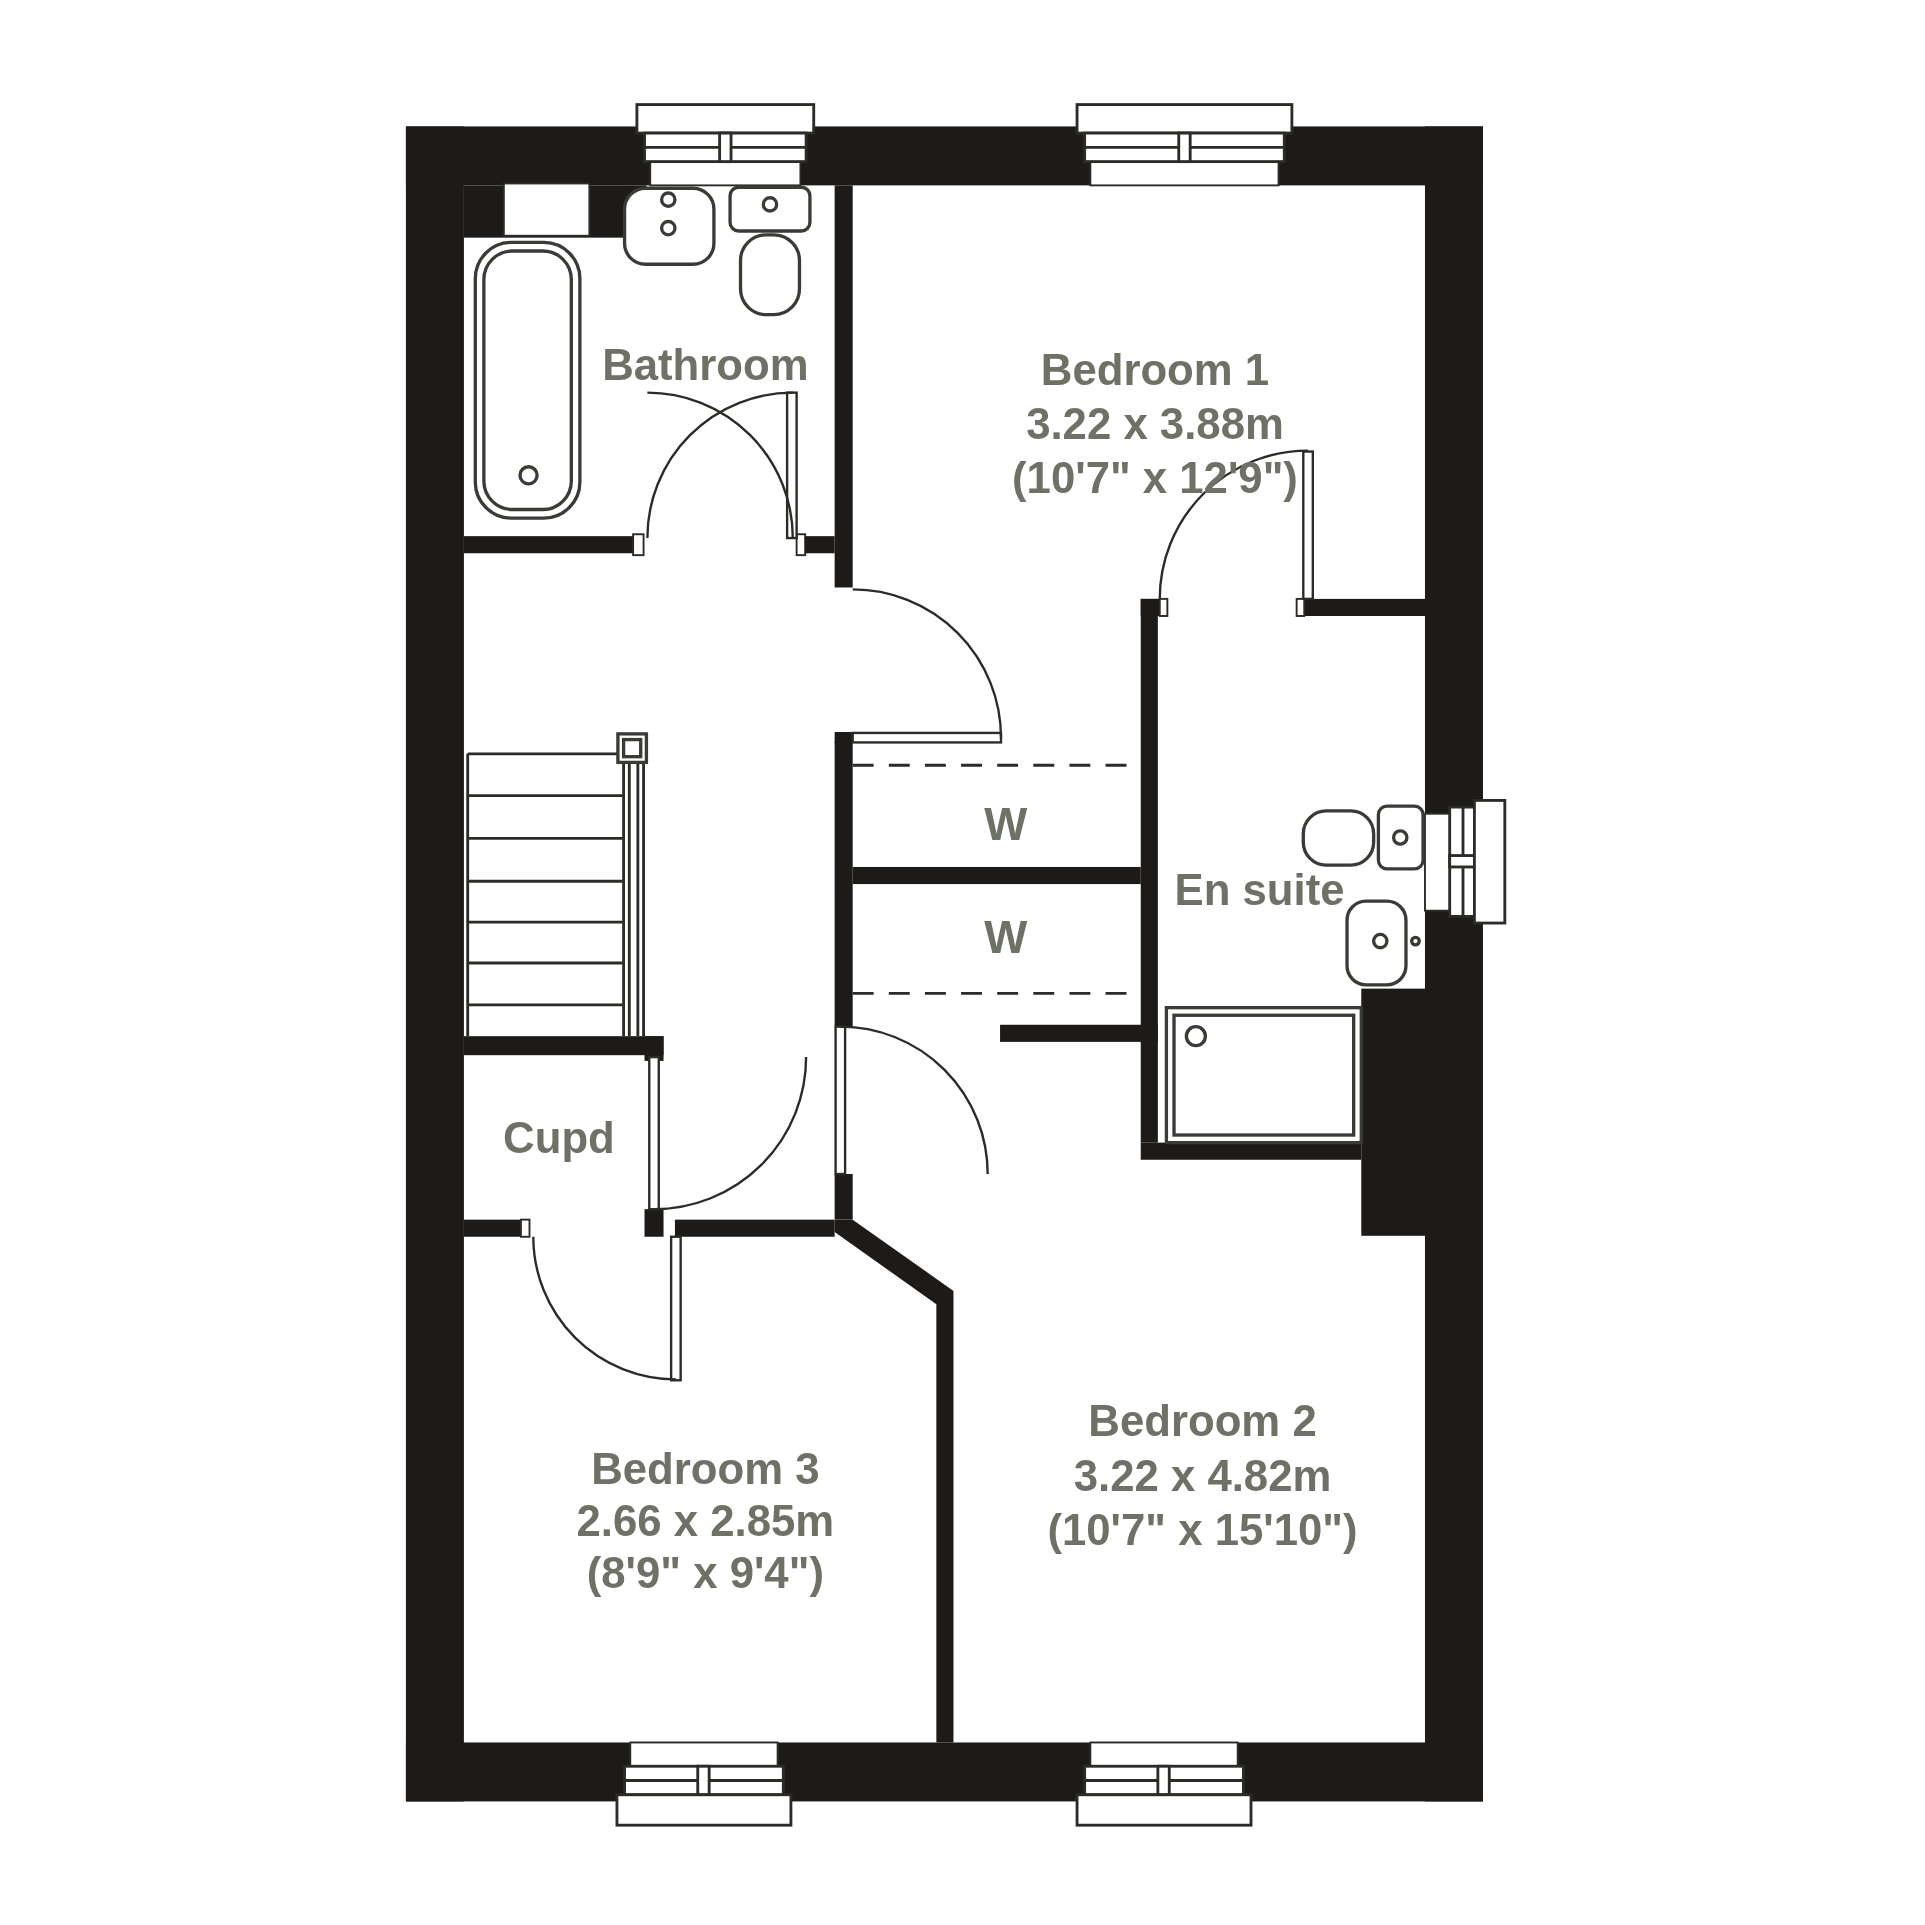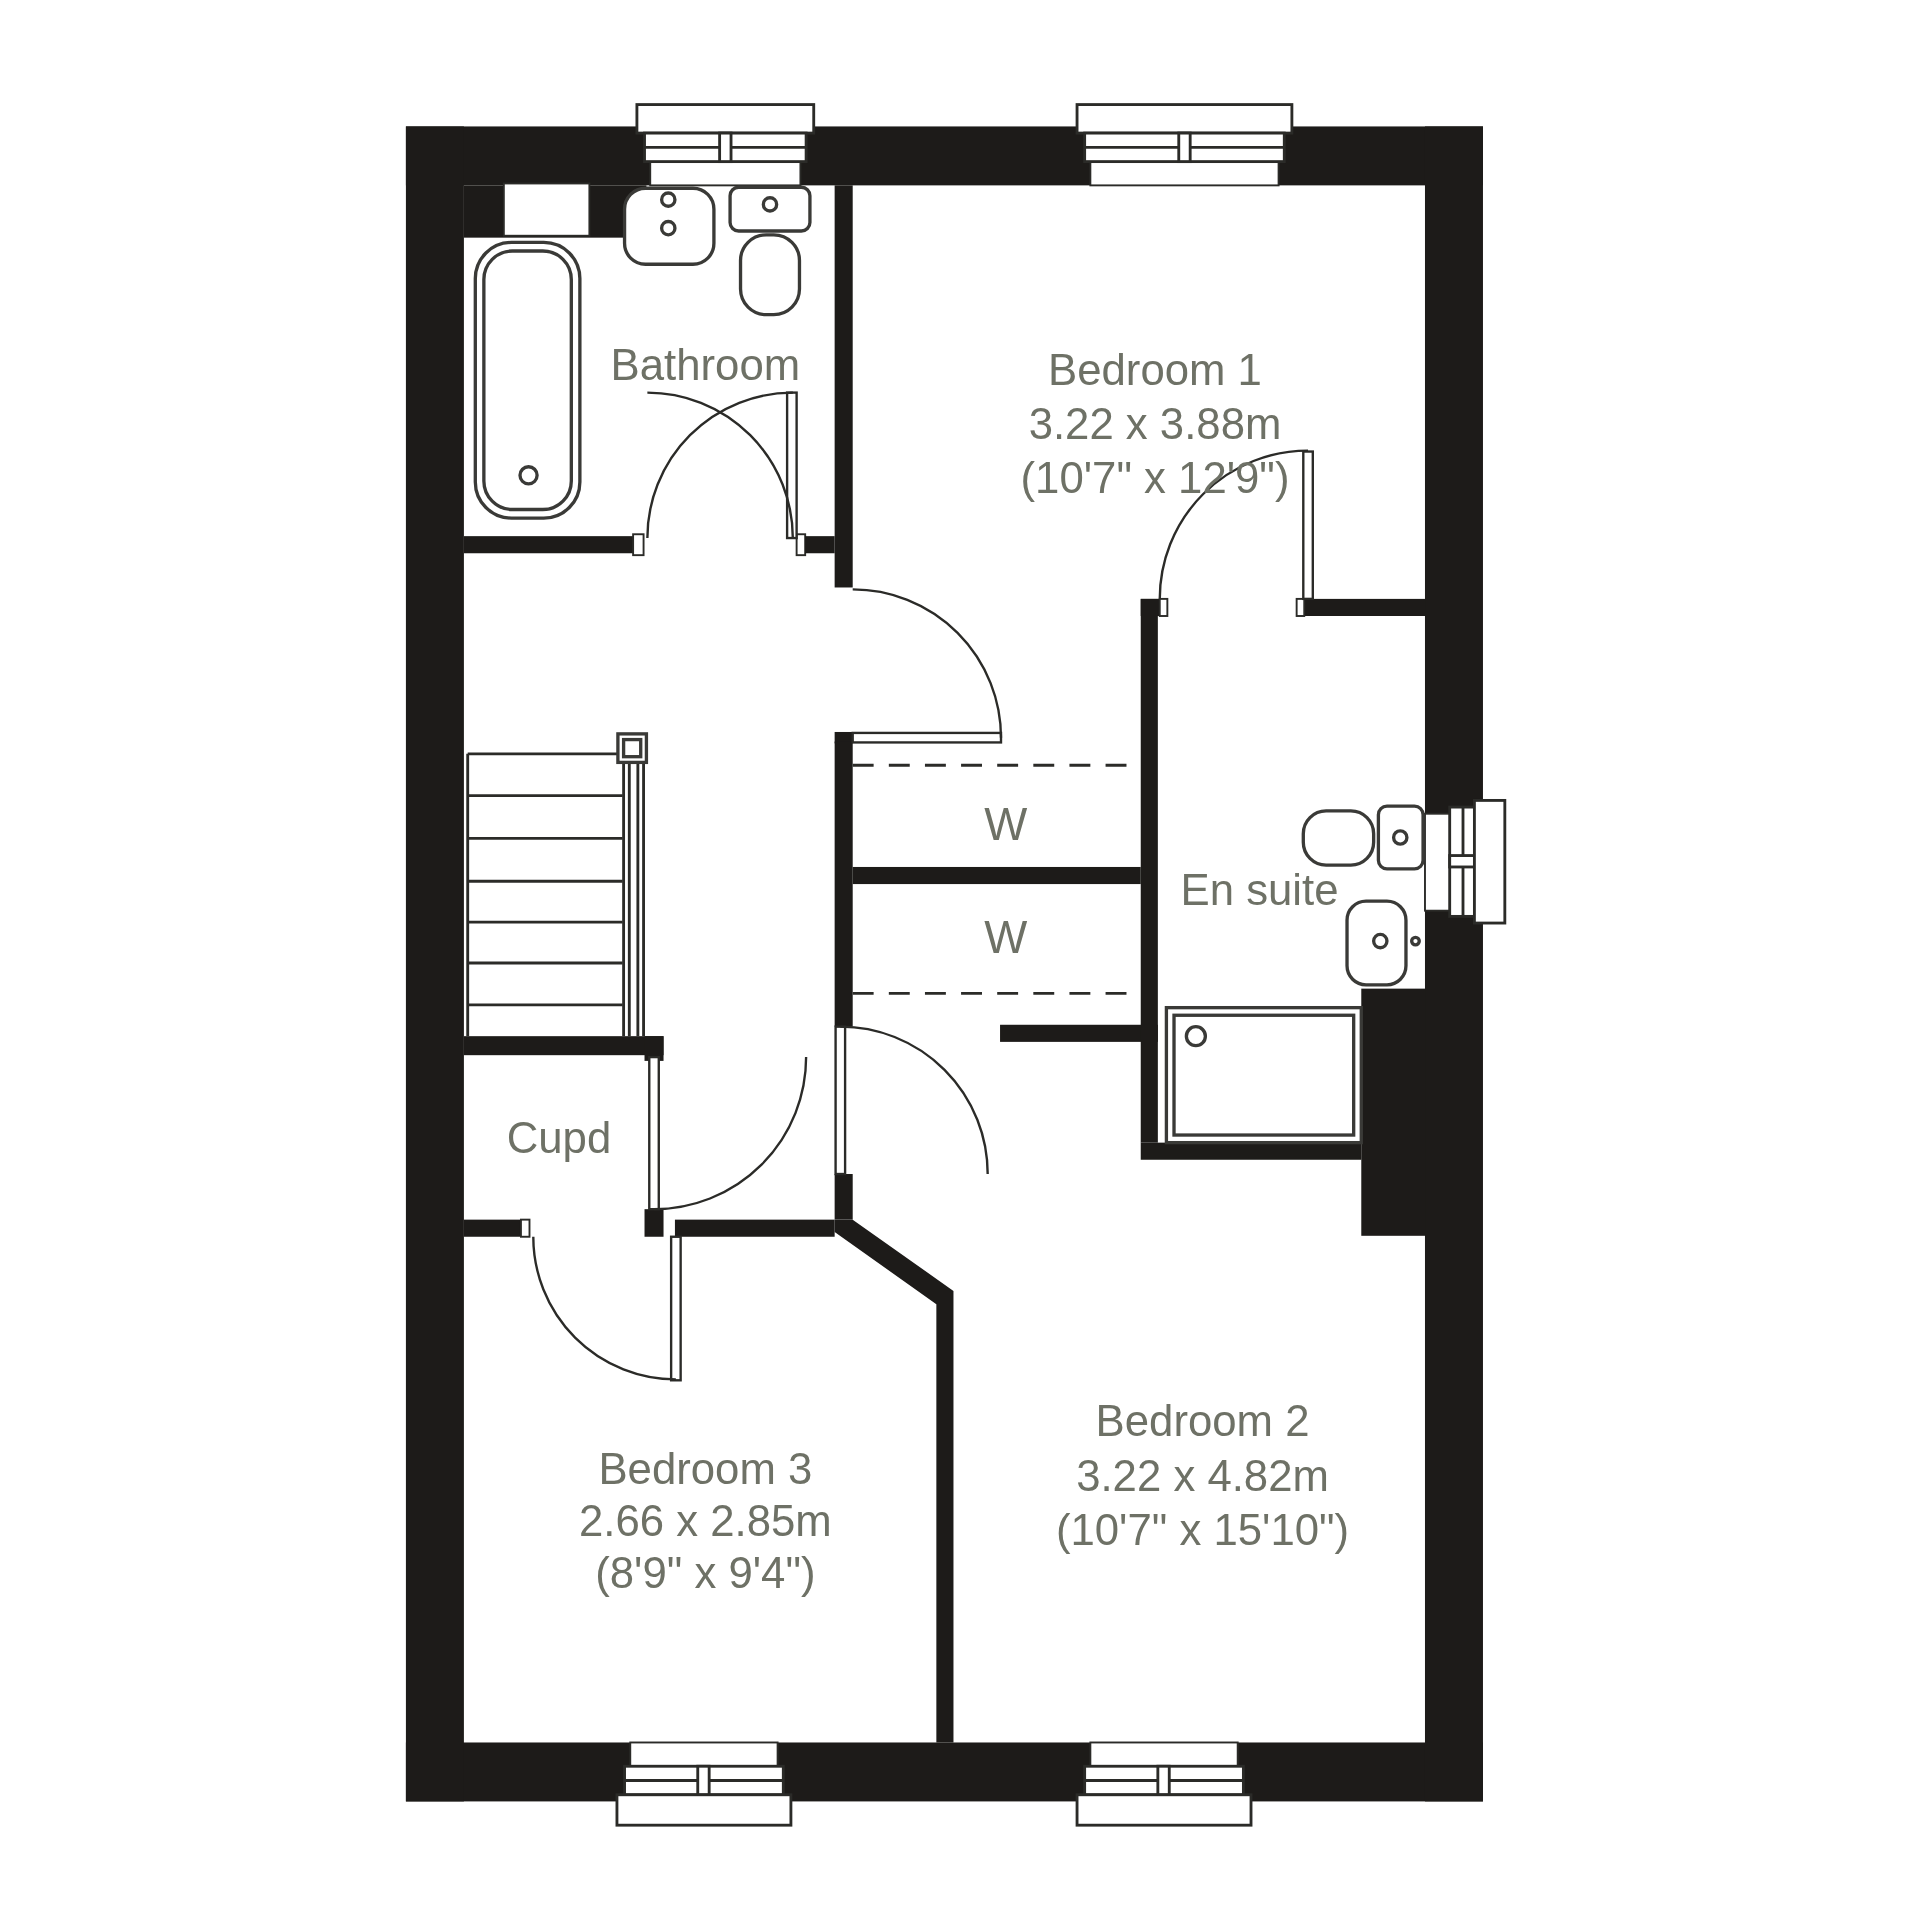--- a/index.html
+++ b/index.html
@@ -1,17 +1,17 @@
 <!DOCTYPE html>
 <html style="font-size:15px"><head>
 <meta charset="utf-8">
 <style>
   html,body{margin:0;padding:0;background:#ffffff;}
   body{font-family:"Liberation Sans", sans-serif;}
-  .plan-wrap{width:min(100vw,100vh);margin:0 auto;}
+  .plan-wrap{width:min(100vw,100vh);margin:0 auto;font-weight:bold;}
   svg{display:block;width:100%;height:auto;background:#ffffff;}
   .wall{fill:#1d1b19;stroke:none;}
   .ln{stroke:#2b2b28;stroke-width:3;fill:none;}
   .fixture{stroke:#3a3a37;stroke-width:3.5;fill:#ffffff;}
   .leaf{stroke:#2b2b28;stroke-width:2.5;fill:#ffffff;}
   .jamb{stroke:#2b2b28;stroke-width:2;fill:#ffffff;}
   .arc{stroke:#2b2b28;stroke-width:2.5;fill:none;}
   .dash{stroke:#2b2b28;stroke-width:3;fill:none;stroke-dasharray:22 16;}
   .winbox{stroke:#2b2b28;stroke-width:3;fill:#ffffff;}
   .room-label{fill:#6e7166;font-size:46px;text-anchor:middle;font-family:"Liberation Sans",sans-serif;}

